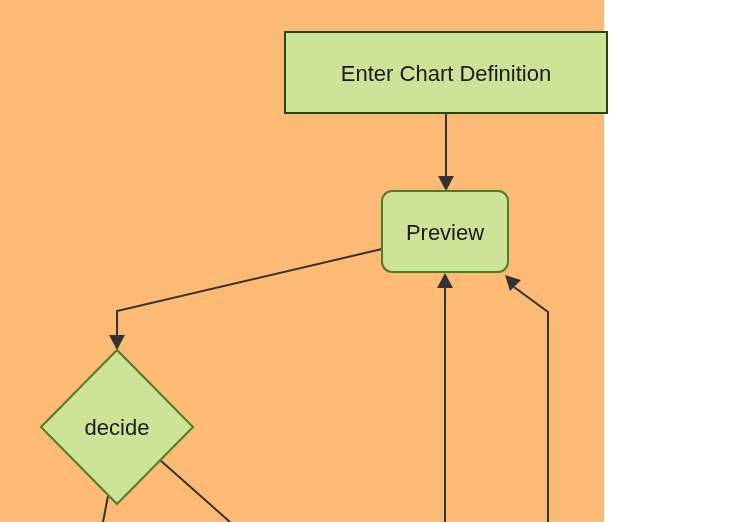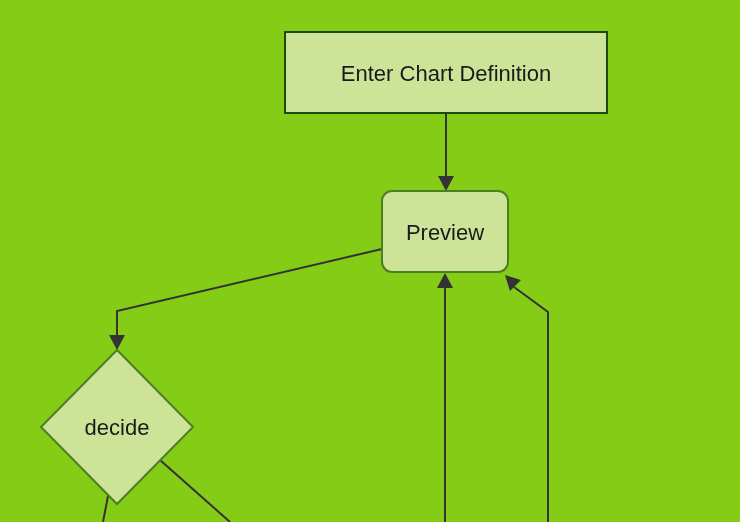--- a/index.html
+++ b/index.html
@@ -5,23 +5,23 @@
   html, body {
     margin: 0;
     padding: 0;
     width: 740px;
     height: 522px;
     background: #ffffff;
     overflow: hidden;
   }
   .canvas {
     position: relative;
-    width: 740px;
+    width: 604px;
     height: 522px;
-    background: #84cc16;
+    background: #fdba74;
   }
   svg { display: block; }
   .edge {
     stroke: #333333;
     stroke-width: 2;
     fill: none;
   }
   .arrowhead {
     fill: #333333;
     stroke: none;

